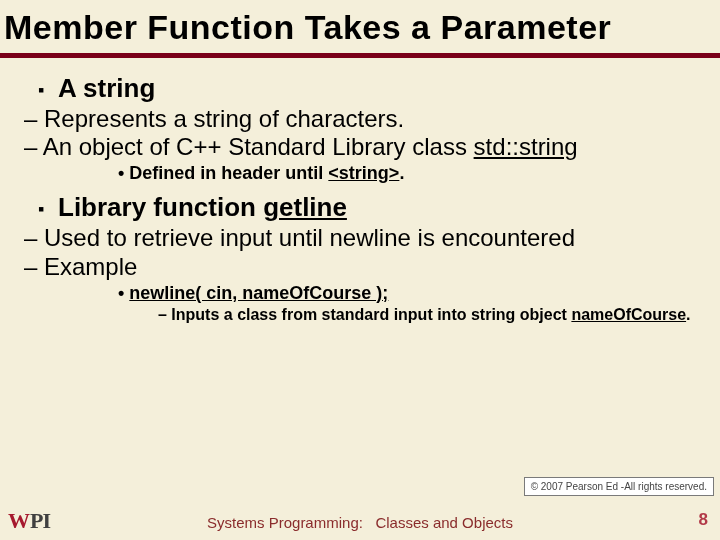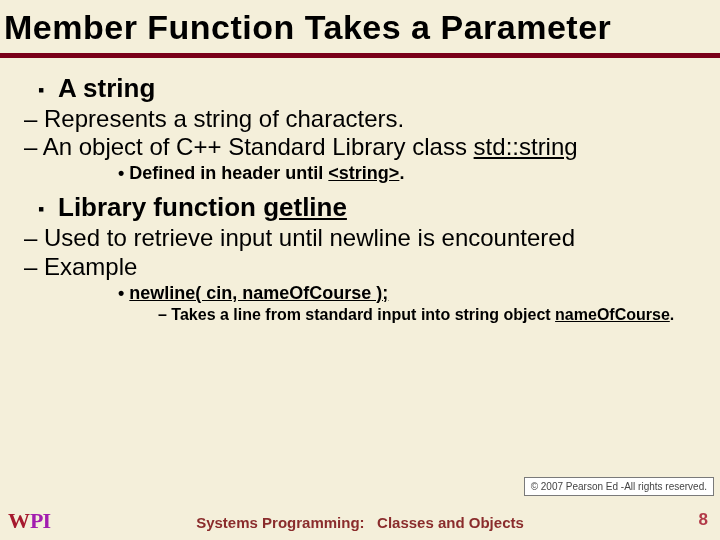--- a/index.html
+++ b/index.html
@@ -35,26 +35,26 @@
     height: 36px;
     display: flex;
     align-items: center;
   }
   .logo {
     position: absolute;
     left: 8px; bottom: 6px;
     display: flex; align-items: flex-end; gap: 2px;
   }
   .logo .w { font-family: Georgia, serif; font-weight: bold; font-size: 22px; color: #a6192e; letter-spacing: -2px; }
-  .logo .pi { font-family: Georgia, serif; font-weight: bold; font-size: 22px; color: #a21caf; letter-spacing: -1px; }
+  .logo .pi { font-family: Georgia, serif; font-weight: bold; font-size: 22px; color: #404040; letter-spacing: -1px; }
   .foot-center {
     width: 100%;
     text-align: center;
     font-size: 15px;
-    font-weight: bold;
+    font-weight: normal;
     color: #8a2c2c;
   }
   .pagenum {
     position: absolute;
     right: 12px; bottom: 10px;
     font-size: 17px;
     font-weight: bold;
     color: #b23a48;
   }
   .copyright {
@@ -85,21 +85,21 @@
     <div class="b3">• <span>Defined in header until </span><span class="u">&lt;string&gt;</span><span>.</span></div>
   </div>
 
   <div class="grp">
     <div class="b1">
       <span class="marker">▪</span><span>Library function </span><span class="u">getline</span>
     </div>
     <div class="b2">– <span>Used to retrieve input until newline is encountered</span></div>
     <div class="b2">– <span>Example</span></div>
     <div class="b3">• <span class="u">newline( cin, nameOfCourse );</span></div>
-    <div class="b4">– <span>Takes a line from standard input into string object </span><span class="u">nameOfCourse</span><span>.</span></div>
+    <div class="b4">– <span>Inputs a class from standard input into string object </span><span class="u">nameOfCourse</span><span>.</span></div>
   </div>
 
 </div>
 
 <div class="copyright">© 2007 Pearson Ed -All rights reserved.</div>
 
 <div class="footer">
   <div class="logo">
     <span class="w">W</span>
       <span class="pi">PI</span>

